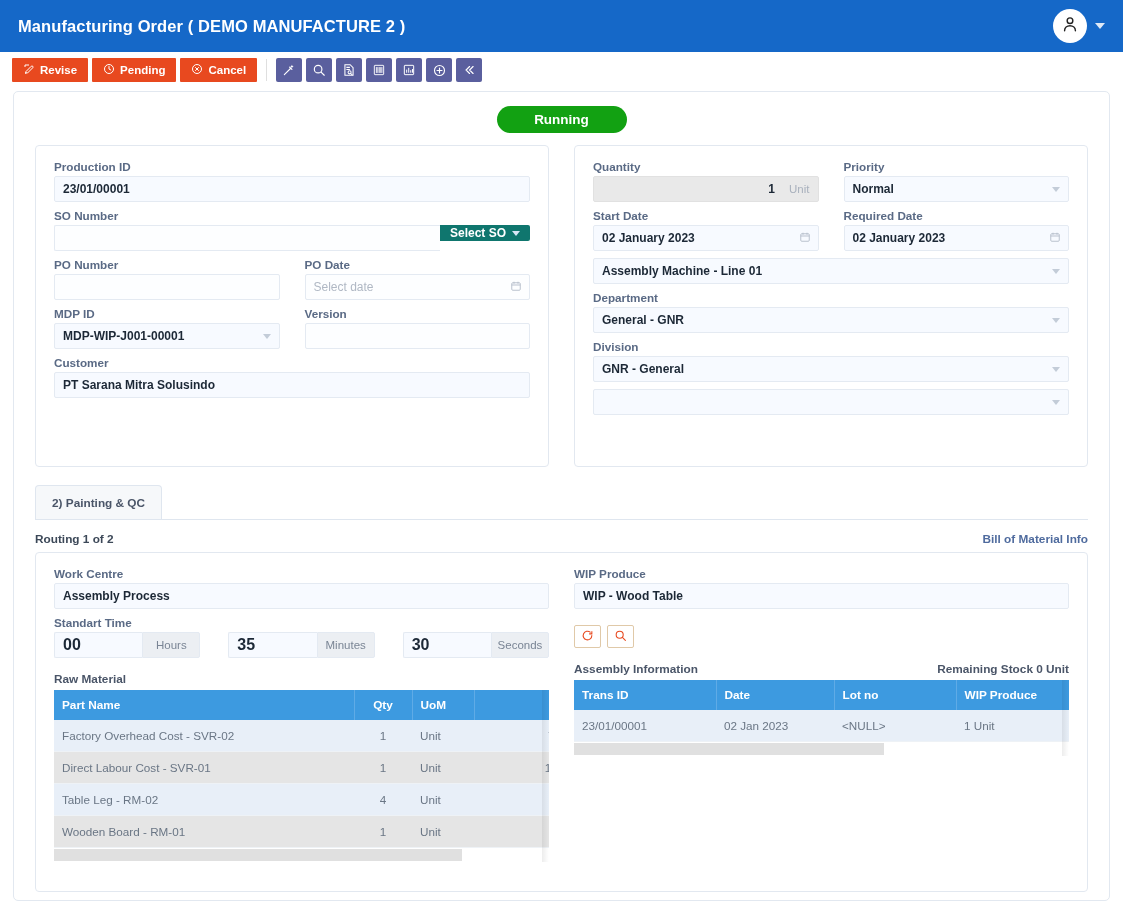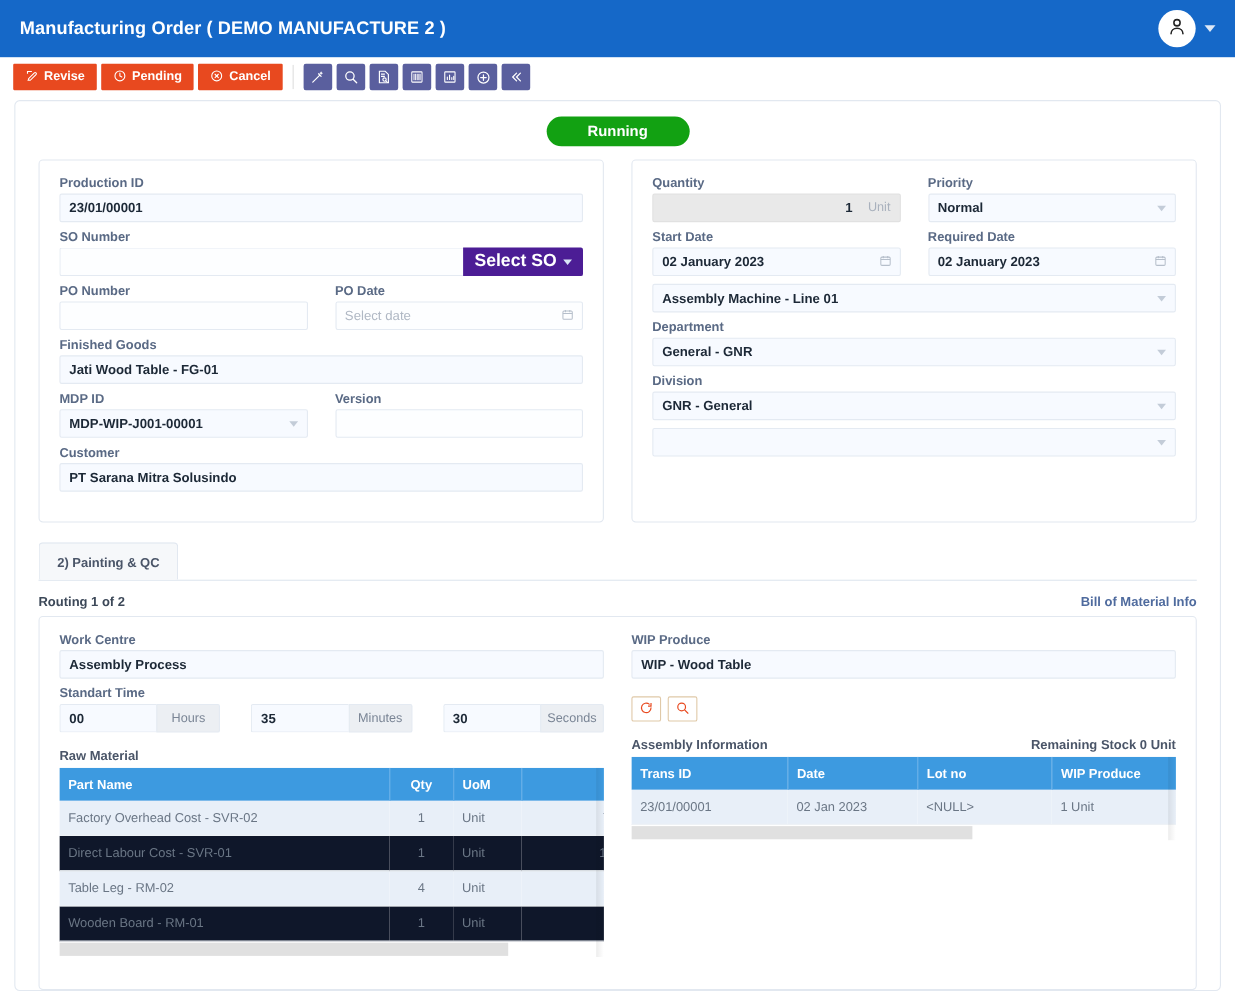--- a/index.html
+++ b/index.html
@@ -100,21 +100,21 @@
 
   
   .panels {
     display: flex;
     gap: 25px;
     padding: 12px 21px 0 21px;
   }
   .panel {
     border: 1px solid #e2e8f0;
     border-radius: 4px;
-    padding: 14px 18px 20px 18px;
+    padding: 14px 18px 32px 18px;
     flex: 1;
   }
   .panel.left { min-height: 322px; }
   .panel.right { min-height: 322px; }
 
   .field { margin-bottom: 7px; }
   .flabel {
     display: block;
     font-size: 11.7px;
     font-weight: bold;
@@ -148,25 +148,25 @@
   .row2 > .field { flex: 1; }
 
   
   .so-wrap { display: flex; }
   .so-input {
     flex: 1; height: 26px;
     border: 1px solid #e4eaf2; border-right: none;
     background: #fdfeff; border-radius: 2px 0 0 2px;
   }
   .so-btn {
-    height: 26px;
-    background: #4c1d95;
+    height: 16px;
+    background: #0f766e;
     color: #fff;
     border: none;
-    font-size: 16px; font-weight: bold;
+    font-size: 12px; font-weight: bold;
     padding: 0 10px;
     display: inline-flex; align-items: center; gap: 6px;
     cursor: pointer;
     border-radius: 0 2px 2px 0;
   }
   .so-btn .c {
     width: 0; height: 0;
     border-left: 4px solid transparent;
     border-right: 4px solid transparent;
     border-top: 5px solid #d9e6f6;
@@ -234,21 +234,21 @@
   }
   .rc-col { flex: 1; min-width: 0; }
 
   .time-row { display: flex; gap: 28px; }
   .time-unit { display: flex; flex: 1; }
   .time-val {
     flex: 1; height: 26px;
     border: 1px solid #e4eaf2; border-right: none;
     background: #f7faff;
     display: flex; align-items: center; padding: 0 8px;
-    font-size: 12px; font-weight: bold; color: #1c2836;
+    font-size: 16px; font-weight: bold; color: #1c2836;
     border-radius: 2px 0 0 2px;
   }
   .time-lab {
     width: 58px; height: 26px;
     border: 1px solid #e4eaf2;
     background: #eceff3;
     display: flex; align-items: center; justify-content: center;
     font-size: 11.5px; color: #7a8595;
     border-radius: 0 2px 2px 0;
   }
@@ -284,21 +284,21 @@
     white-space: nowrap;
   }
   thead th:last-child { border-right: none; }
   tbody td {
     padding: 9px 8px;
     color: #6a7685;
     border-bottom: 1px solid #eef2f6;
     white-space: nowrap;
   }
   tbody tr.odd td { background: #e8eff8; }
-  tbody tr.even td { background: #0f172a; }
+  tbody tr.even td { background: #e5e5e5; }
   .num { text-align: center; }
 
   
   .rm-table { width: 620px; table-layout: fixed; }
   .rm-table col.c1 { width: 300px; }
   .rm-table col.c2 { width: 58px; }
   .rm-table col.c3 { width: 62px; }
   .rm-table col.c4 { width: 200px; }
 
   .ai-table { width: 560px; table-layout: fixed; }
@@ -472,24 +472,20 @@
             <span class="cal-ico">
               <svg width="12" height="12" viewBox="0 0 24 24" fill="none" stroke="#b6bfcb" stroke-width="1.9">
                 <rect x="3.5" y="5.5" width="17" height="15" rx="2"></rect>
                   <path d="M3.5 10h17M8 3.5v4M16 3.5v4"></path>
               </svg>
             </span>
           </div>
         </div>
       </div>
 
-      <div class="field">
-        <span class="flabel">Finished Goods</span>
-        <div class="fval">Jati Wood Table - FG-01</div>
-      </div>
 
       <div class="row2">
         <div class="field">
           <span class="flabel">MDP ID</span>
           <div class="fval">
             <span>MDP-WIP-J001-00001</span>
             <span class="chev"></span>
           </div>
         </div>
         <div class="field">

